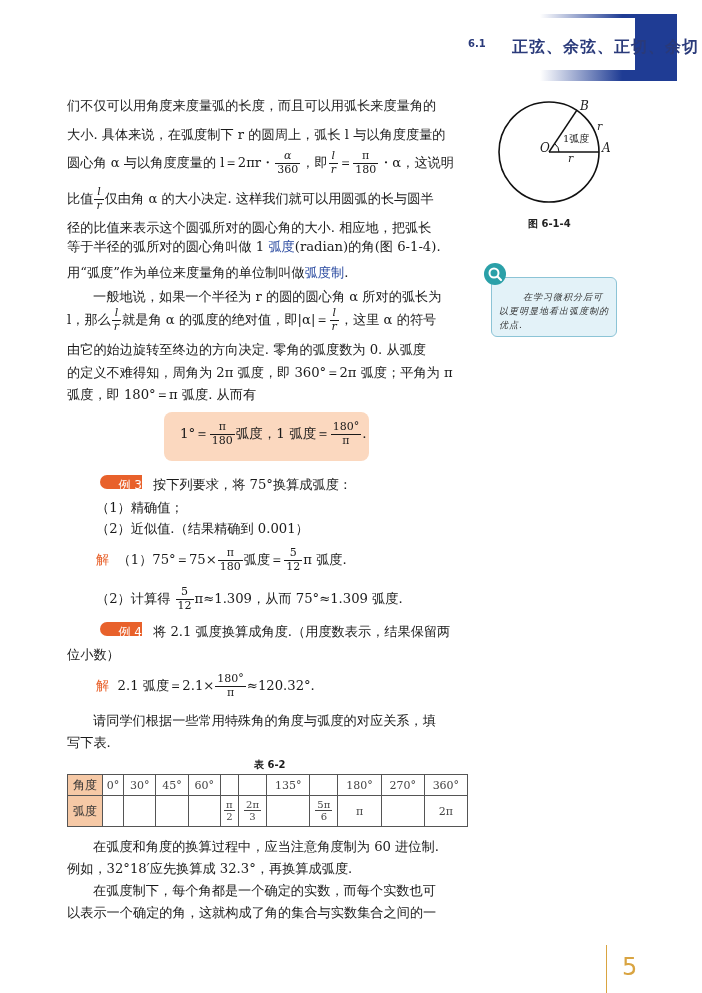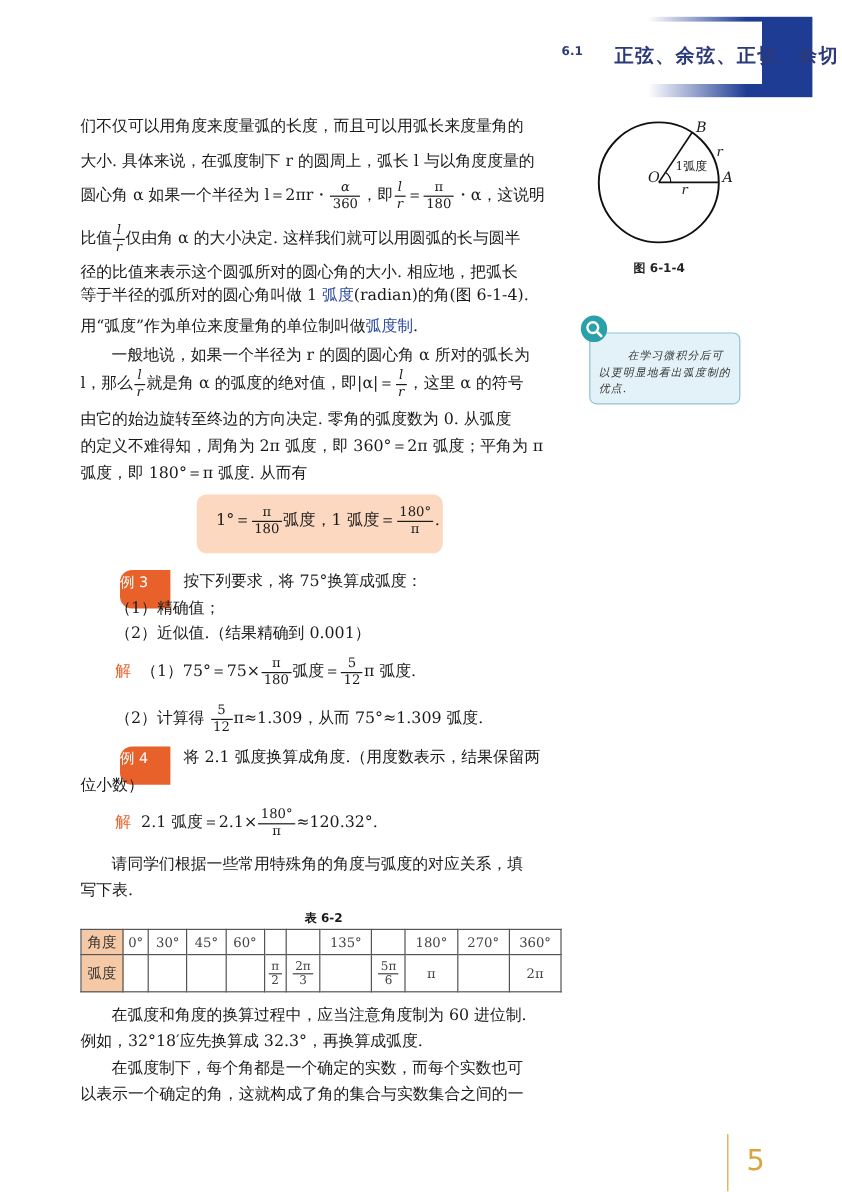--- a/index.html
+++ b/index.html
@@ -57,23 +57,23 @@
     border-radius:50%; background:#2aa0a8;
   }
   .formula-box {
     position:absolute; left:164px; top:412px; width:205px; height:49px;
     background:#fbd8bf; border-radius:8px;
   }
   .formula {
     position:absolute; left:180px; top:421px; font-size:13.5px; white-space:nowrap;
   }
   .ex-tag {
-    position:absolute; width:42px; height:32px;
+    position:absolute; width:42px; height:14px;
     background:#e8612b; color:#fff; font-size:12px;
-    border-radius:10px 0 0 10px; text-align:left; line-height:20px;
+    border-radius:10px 0 0 10px; text-align:right; line-height:20px;
     font-family:"DejaVu Sans", sans-serif;
   }
   .jie { color:#e8612b; }
   table.t62 {
     position:absolute; left:67px; top:774px; width:401px; border-collapse:collapse;
     font-size:11px;
   }
   table.t62 td {
     border:1px solid #555; text-align:center; height:20px; padding:0; color:#444;
   }
@@ -98,21 +98,21 @@
 <body>
 
 <div class="header-grad"></div>
 <div class="header-white"></div>
 <div class="header-num">6.1</div>
 <div class="header-title">正弦、余弦、正切、余切</div>
 
 <div class="p" style="top:99px">们不仅可以用角度来度量弧的长度，而且可以用弧长来度量角的</div>
 <div class="p" style="top:128px">大小. 具体来说，在弧度制下 r 的圆周上，弧长 l 与以角度度量的</div>
 <div class="p" style="top:150px">
-  <span>圆心角 α 如果一个半径为 l＝2πr・</span><span class="frac"><span class="num ital">α</span><span class="den">360</span></span><span>，即</span><span class="frac"><span class="num ital">l</span><span class="den ital">r</span></span><span>＝</span><span class="frac"><span class="num">π</span><span class="den">180</span></span><span>・α，这说明</span>
+  <span>圆心角 α 与以角度度量的 l＝2πr・</span><span class="frac"><span class="num ital">α</span><span class="den">360</span></span><span>，即</span><span class="frac"><span class="num ital">l</span><span class="den ital">r</span></span><span>＝</span><span class="frac"><span class="num">π</span><span class="den">180</span></span><span>・α，这说明</span>
 </div>
 <div class="p" style="top:186px">
   <span>比值</span><span class="frac"><span class="num ital">l</span><span class="den ital">r</span></span><span>仅由角 α 的大小决定. 这样我们就可以用圆弧的长与圆半</span>
 </div>
 <div class="p" style="top:221px">径的比值来表示这个圆弧所对的圆心角的大小. 相应地，把弧长</div>
 <div class="p" style="top:240px">
   <span>等于半径的弧所对的圆心角叫做 1 </span><span class="blue">弧度</span><span>(radian)的角(图 6-1-4).</span>
 </div>
 <div class="p" style="top:266px">
   <span>用“弧度”作为单位来度量角的单位制叫做</span><span class="blue">弧度制</span><span>.</span>

